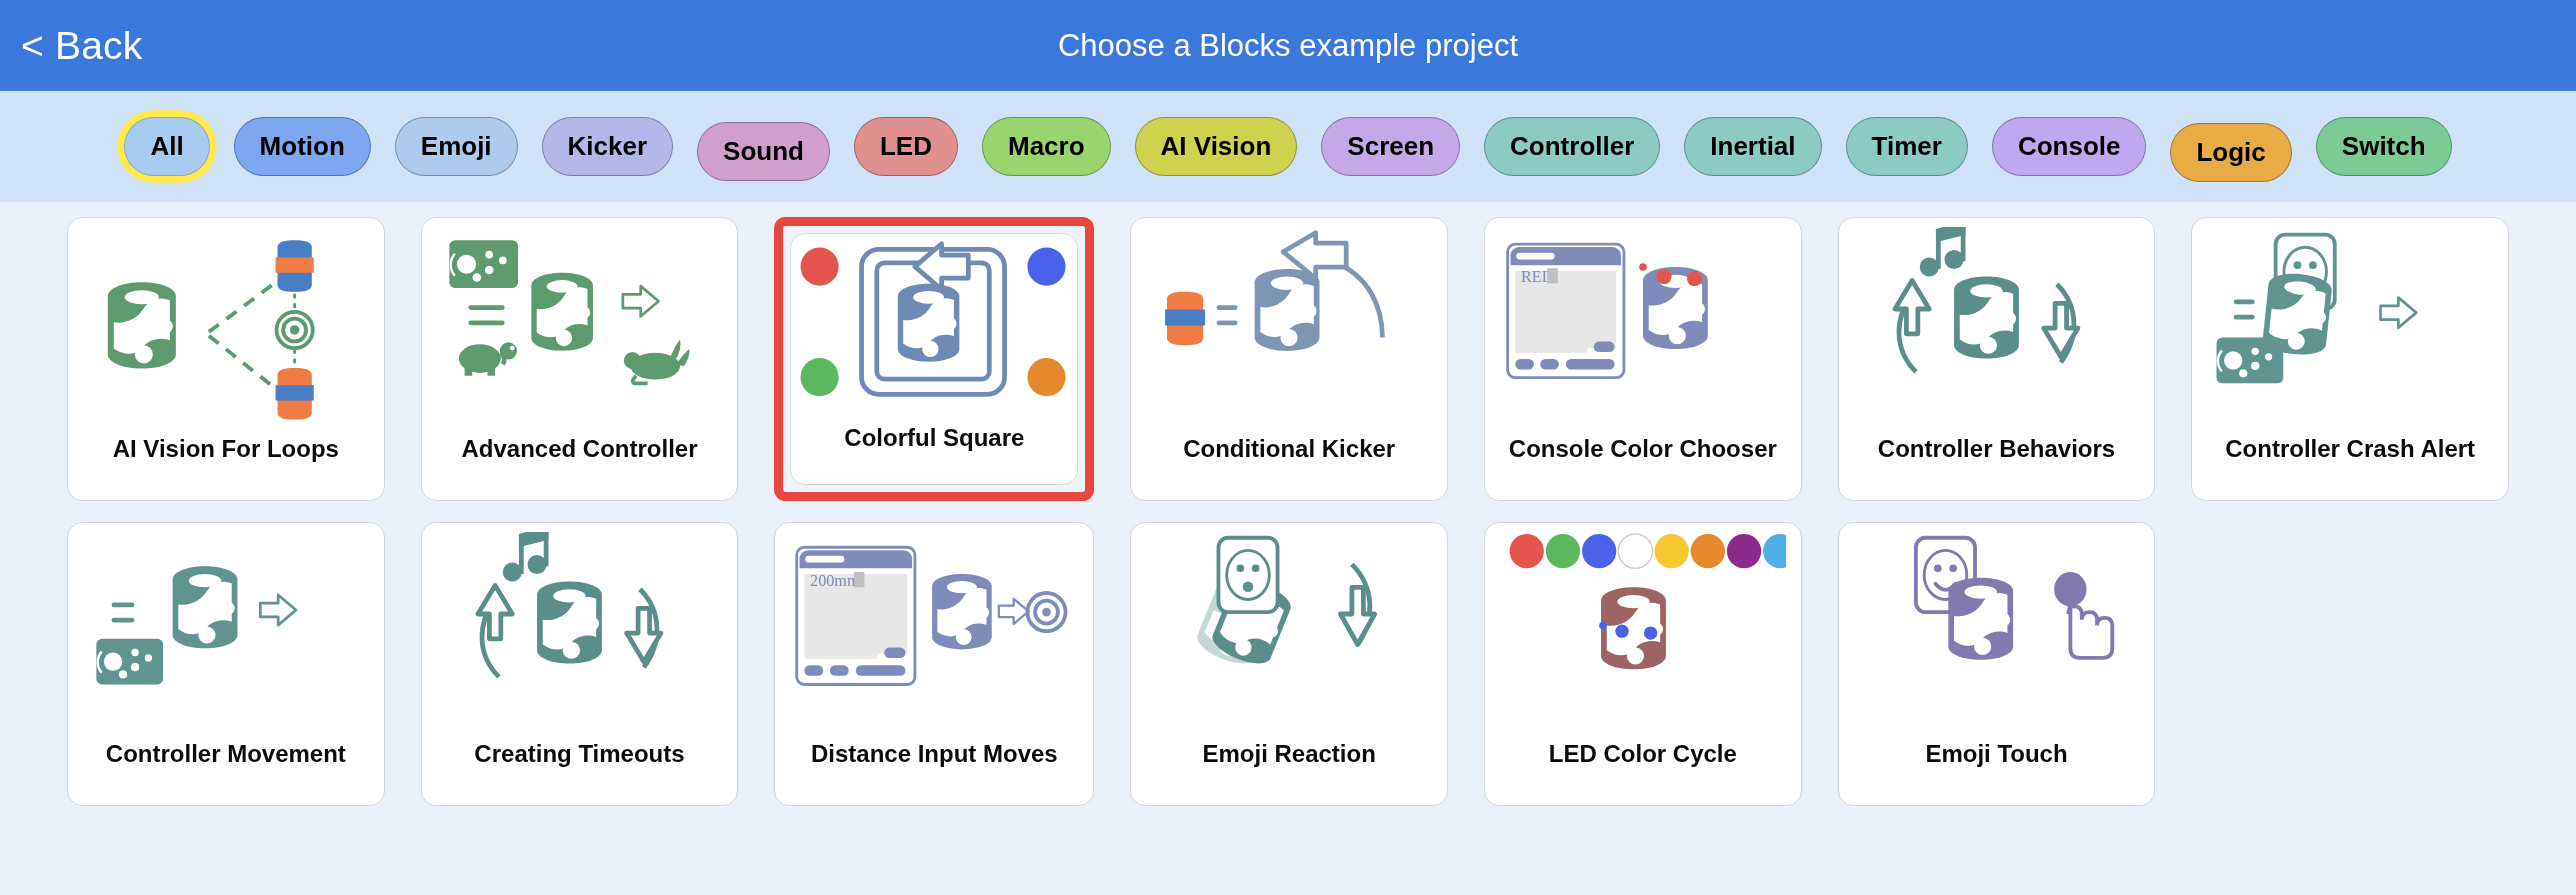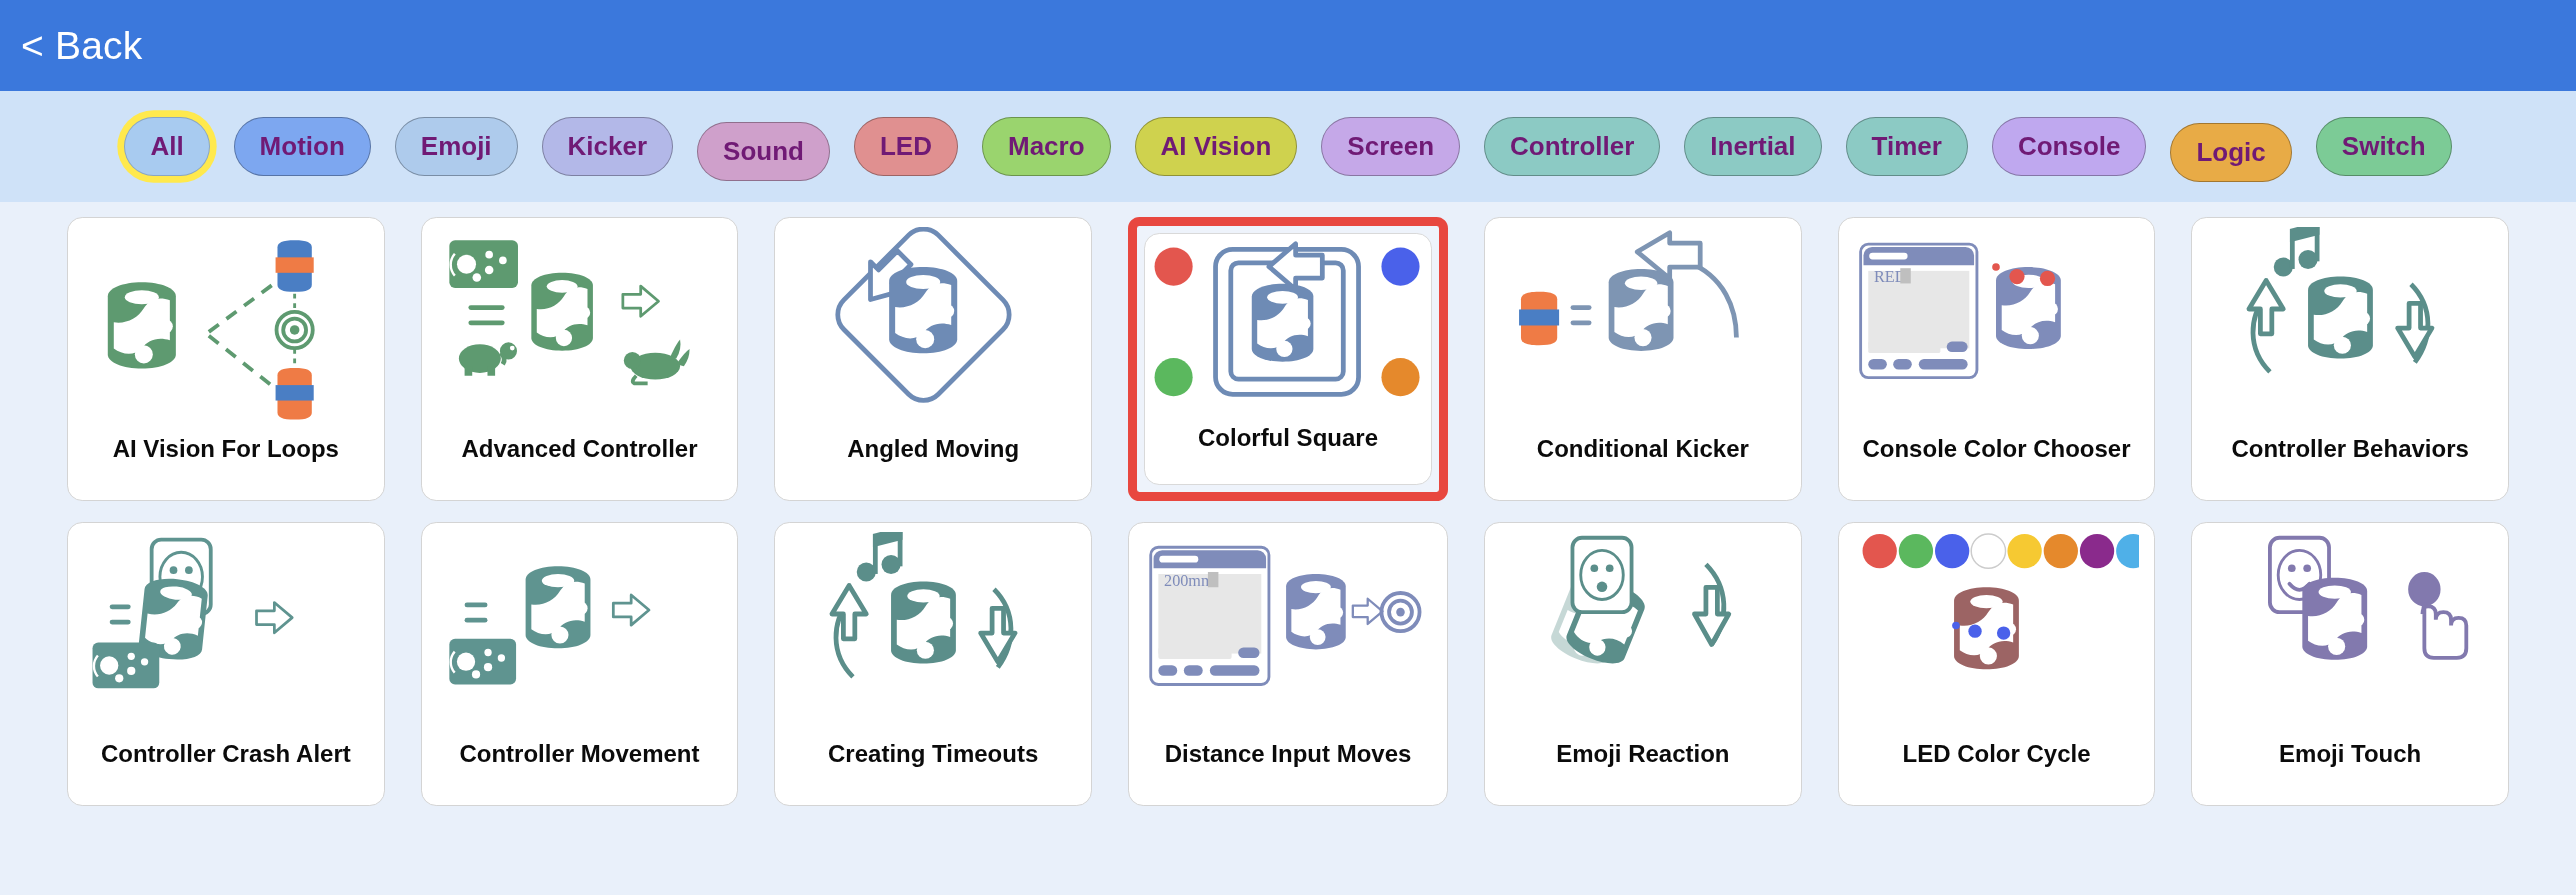--- a/index.html
+++ b/index.html
@@ -49,21 +49,21 @@
     height: 59px;
     min-width: 67px;
     padding: 0 25px;
     border-radius: 32px;
     border: 1.4px solid rgba(0,0,0,0.30);
     display: flex;
     align-items: center;
     justify-content: center;
     font-size: 26px;
     font-weight: bold;
-    color: #701a75;
+    color: #000000;
     cursor: pointer;
     white-space: nowrap;
   }
   .pill.selected {
     box-shadow: 0 0 0 6.7px #ffe94d;
     border-color: rgba(0,0,0,0.18);
   }
 
   
   .content {
@@ -124,20 +124,21 @@
   }
   .card-slot.selected .card-title { padding-bottom: 40px; text-align: right; }
 
   svg { display: block; }
 </style>
 </head>
 <body>
 
 <div class="header">
   <div class="back-btn">&lt; Back</div>
+  <div class="header-title">Choose a Blocks example project</div>
 </div>
 
 <div class="filterbar" id="filterbar">
     <div class="pill selected" style="background: rgb(168, 203, 240);">
       <span>All</span>
     </div>
     <div class="pill" style="background: rgb(125, 167, 240);">
       <span>Motion</span>
     </div>
     <div class="pill" style="background: rgb(174, 203, 236);">
@@ -259,39 +260,20 @@
                 <circle cx="6" cy="12" r="9"></circle>
           <path d="M44,12 q8,-18 12,-22 q2,10 -4,20"></path>
                 <path d="M52,16 q10,-14 14,-16 q0,10 -6,18"></path>
           <path d="M10,28 q-6,6 -2,8 l14,0" stroke="#5e9a70" stroke-width="4" fill="none"></path>
         </g>
       </svg>
           </div>
           <div class="card-title">Advanced Controller</div>
         </div>
       </div>
-      <div class="card-slot">
-        <div class="card">
-          <div class="card-art">
-            <svg width="286" height="205" viewBox="0 0 300 215">
-        <rect x="70" y="22" width="140" height="140" rx="22" transform="rotate(45 140 92)" fill="none" stroke="#6e8bb5" stroke-width="5"></rect>
-        <path d="M72,58 L100,30 L100,42 L128,42 L128,62 L100,62 L100,74 Z" transform="rotate(-45 100 52)" fill="#fff" stroke="#6e8bb5" stroke-width="5" stroke-linejoin="round"></path>
-
-  <g transform="translate(104,42) scale(1.05)">
-    <path d="M0,14 C0,6 15,0 34,0 C53,0 68,6 68,14 L68,72 C68,80 53,86 34,86 C15,86 0,80 0,72 Z" fill="#6e8bb5"></path>
-    <path d="M6,40 C18,42 30,36 36,26 C42,16 52,14 62,18 L62,58 C50,54 40,58 34,66 C26,74 14,72 6,66 Z" fill="#ffffff"></path>
-    <ellipse cx="34" cy="15" rx="17" ry="7" fill="#ffffff"></ellipse>
-    <circle cx="58" cy="44" r="7" fill="#ffffff"></circle>
-    <circle cx="36" cy="72" r="9" fill="#ffffff"></circle>
-  </g>
-      </svg>
-          </div>
-          <div class="card-title">Angled Moving</div>
-        </div>
-      </div>
       <div class="card-slot selected">
         <div class="card">
           <div class="card-art">
             <svg width="286" height="191" viewBox="0 0 300 200">
         <circle cx="30" cy="34" r="20" fill="#e3564e"></circle>
         <circle cx="268" cy="34" r="20" fill="#4a61ea"></circle>
         <circle cx="30" cy="150" r="20" fill="#5bb85e"></circle>
         <circle cx="268" cy="150" r="20" fill="#e5892c"></circle>
         <rect x="74" y="16" width="150" height="152" rx="18" fill="none" stroke="#6e8bb5" stroke-width="5"></rect>
         <rect x="90" y="30" width="118" height="122" rx="8" fill="none" stroke="#6e8bb5" stroke-width="5"></rect>

